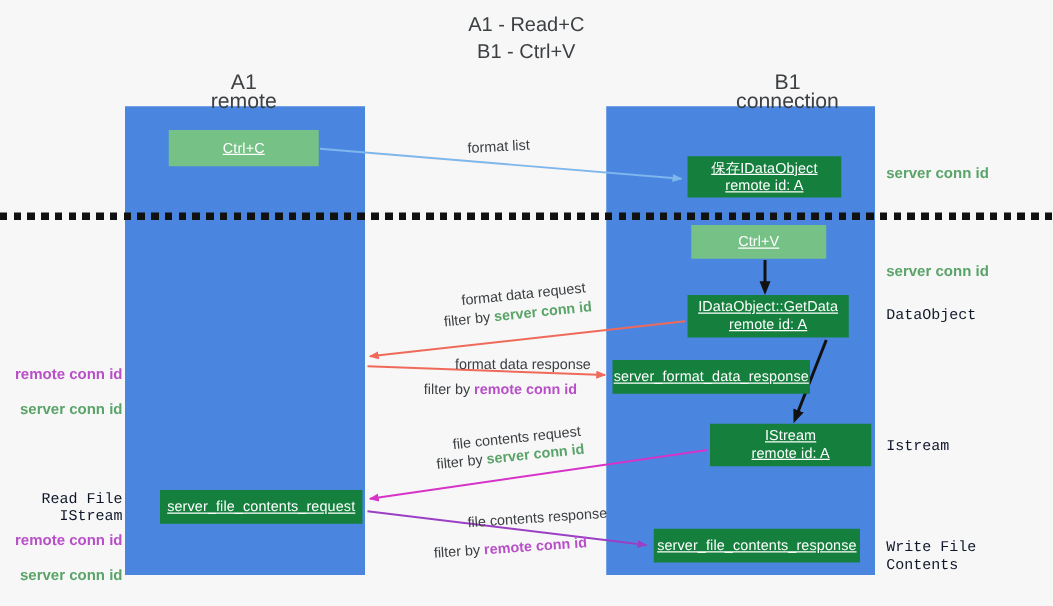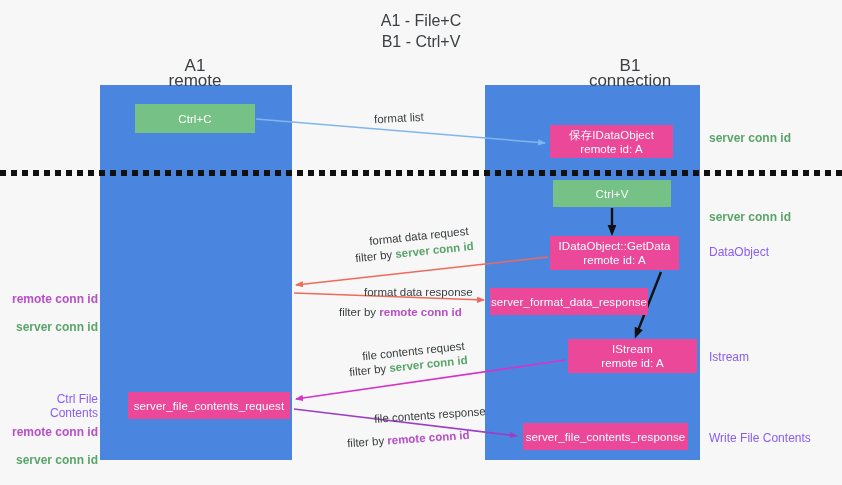--- a/index.html
+++ b/index.html
@@ -66,43 +66,44 @@
     display: flex;
     flex-direction: column;
     align-items: center;
     justify-content: center;
     text-align: center;
     color: #ffffff;
     font-size: 11.5px;
     line-height: 14px;
     white-space: pre-line;
     letter-spacing: .1px;
+    text-decoration: underline;
   }
   .box-green { background: #76c185; }
-  .box-orange { background: #ec4899; }
+  .box-orange { background: #15803d; }
 
   #box-ctrl-c   { left: 135px; top: 104px; width: 120px; height: 29px; }
   #box-dataobj  { left: 550px; top: 125px; width: 123px; height: 33px; }
-  #box-ctrl-v   { left: 553px; top: 180px; width: 118px; height: 27px; }
+  #box-ctrl-v   { left: 553px; top: 180px; width: 108px; height: 27px; }
   #box-getdata  { left: 550px; top: 236px; width: 129px; height: 34px; }
   #box-fmt-req  { left: 128px; top: 276px; width: 162px; height: 27px; }
   #box-fmt-resp { left: 490px; top: 288px; width: 158px; height: 27px; }
   #box-istream  { left: 568px; top: 339px; width: 129px; height: 34px; }
   #box-file-req { left: 128px; top: 392px; width: 162px; height: 27px; }
   #box-file-resp{ left: 523px; top: 423px; width: 165px; height: 27px; }
 
   
   .ann {
     font-size: 12px;
     line-height: 14px;
     white-space: pre-line;
   }
   .ann-green  { color: #5aa469; font-weight: bold; }
   .ann-purple { color: #b84fc8; font-weight: bold; }
-  .ann-dark   { color: #8b5cf6; }
+  .ann-dark   { color: #0f172a; font-family: Liberation Mono, monospace; }
 
   #ann-server-1 { left: 709px; top: 131px; }
   #ann-server-2 { left: 709px; top: 210px; }
   #ann-dataobject { left: 709px; top: 245px; }
   #ann-istream  { left: 709px; top: 350px; }
   #ann-write-file { left: 709px; top: 431px; }
 
   #ann-left-1 { left: 10px; top: 278px; width: 88px; text-align: right; }
   #ann-read-file { left: 10px; top: 392px; width: 88px; text-align: right; }
   #ann-left-2 { left: 10px; top: 411px; width: 88px; text-align: right; }
@@ -134,21 +135,21 @@
     left: 0; top: 0;
     width: 842px; height: 485px;
     pointer-events: none;
   }
 </style>
 </head>
 <body>
 
 <div id="stage">
 
-  <div class="abs title" id="diagram-title">A1 - File+C
+  <div class="abs title" id="diagram-title">A1 - Read+C
 B1 - Ctrl+V</div>
 
   <div class="abs lane" id="lane-a1"></div>
   <div class="abs lane" id="lane-b1"></div>
 
   <div class="abs col-header" id="hdr-a1">A1
 remote</div>
   <div class="abs col-header" id="hdr-b1">B1
 connection</div>
 
@@ -216,21 +217,21 @@
 
   <div class="abs ann ann-dark" id="ann-istream">Istream</div>
 
   <div class="abs ann ann-dark" id="ann-write-file">Write File Contents</div>
 
   <div class="abs ann" id="ann-left-1">
     <div class="ann-purple">remote conn id</div>
     <div class="ann-green">server conn id</div>
   </div>
 
-  <div class="abs ann ann-dark" id="ann-read-file">Ctrl File Contents</div>
+  <div class="abs ann ann-dark" id="ann-read-file">Read File IStream</div>
 
   <div class="abs ann" id="ann-left-2">
     <div class="ann-purple">remote conn id</div>
     <div class="ann-green">server conn id</div>
   </div>
 
   <div class="abs edge-label" id="lbl-format-list">format list</div>
 
   <div class="abs edge-label" id="lbl-fmt-req-1">format data request</div>
   <div class="abs edge-label" id="lbl-fmt-req-2"><span>filter by </span><span class="hl-green">server conn id</span></div>

